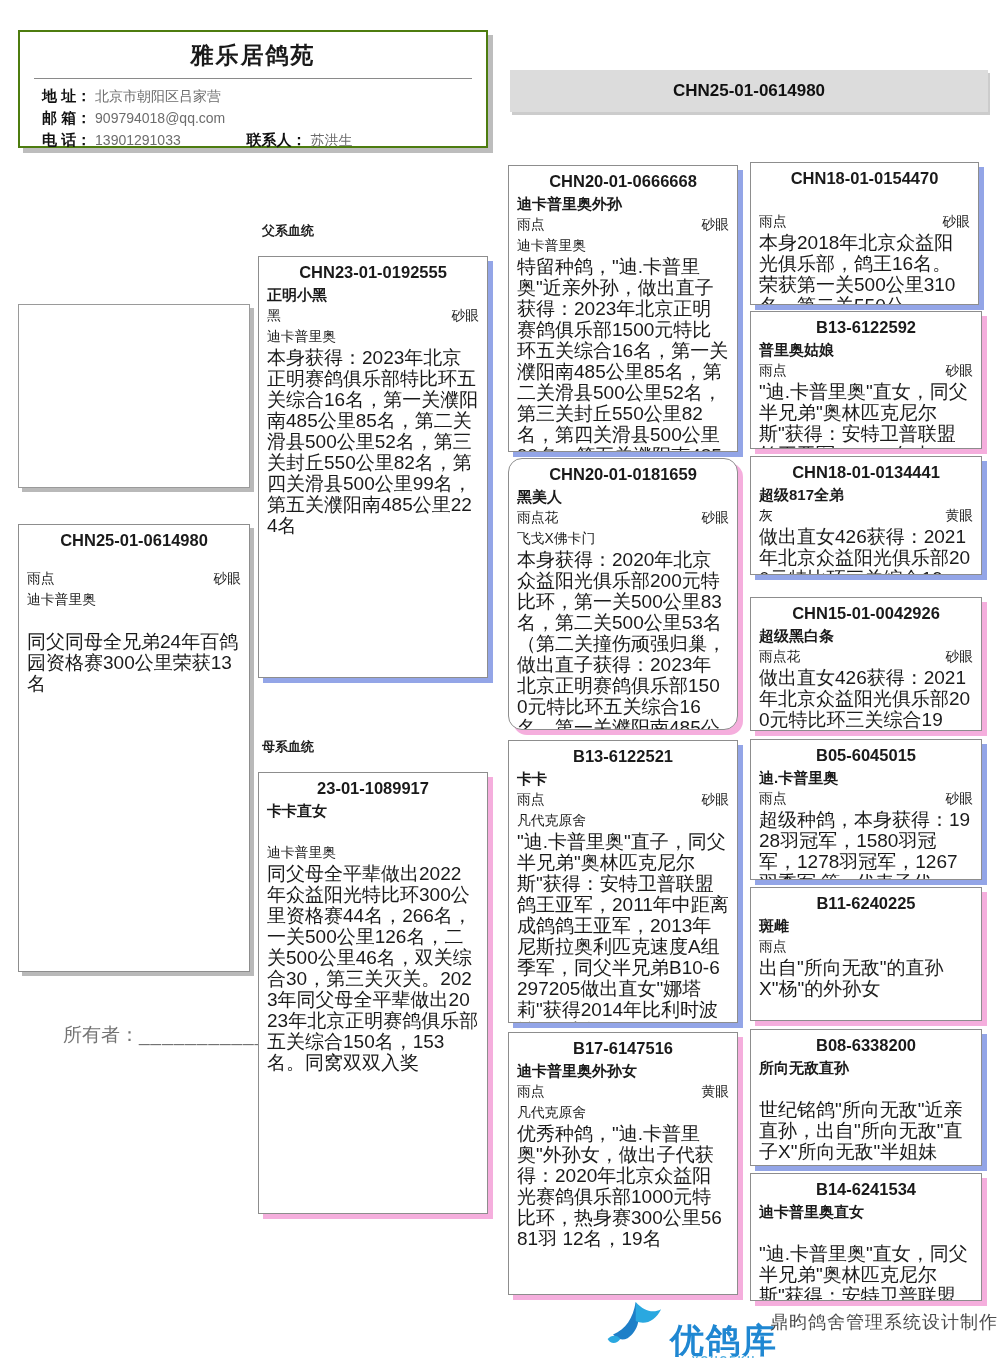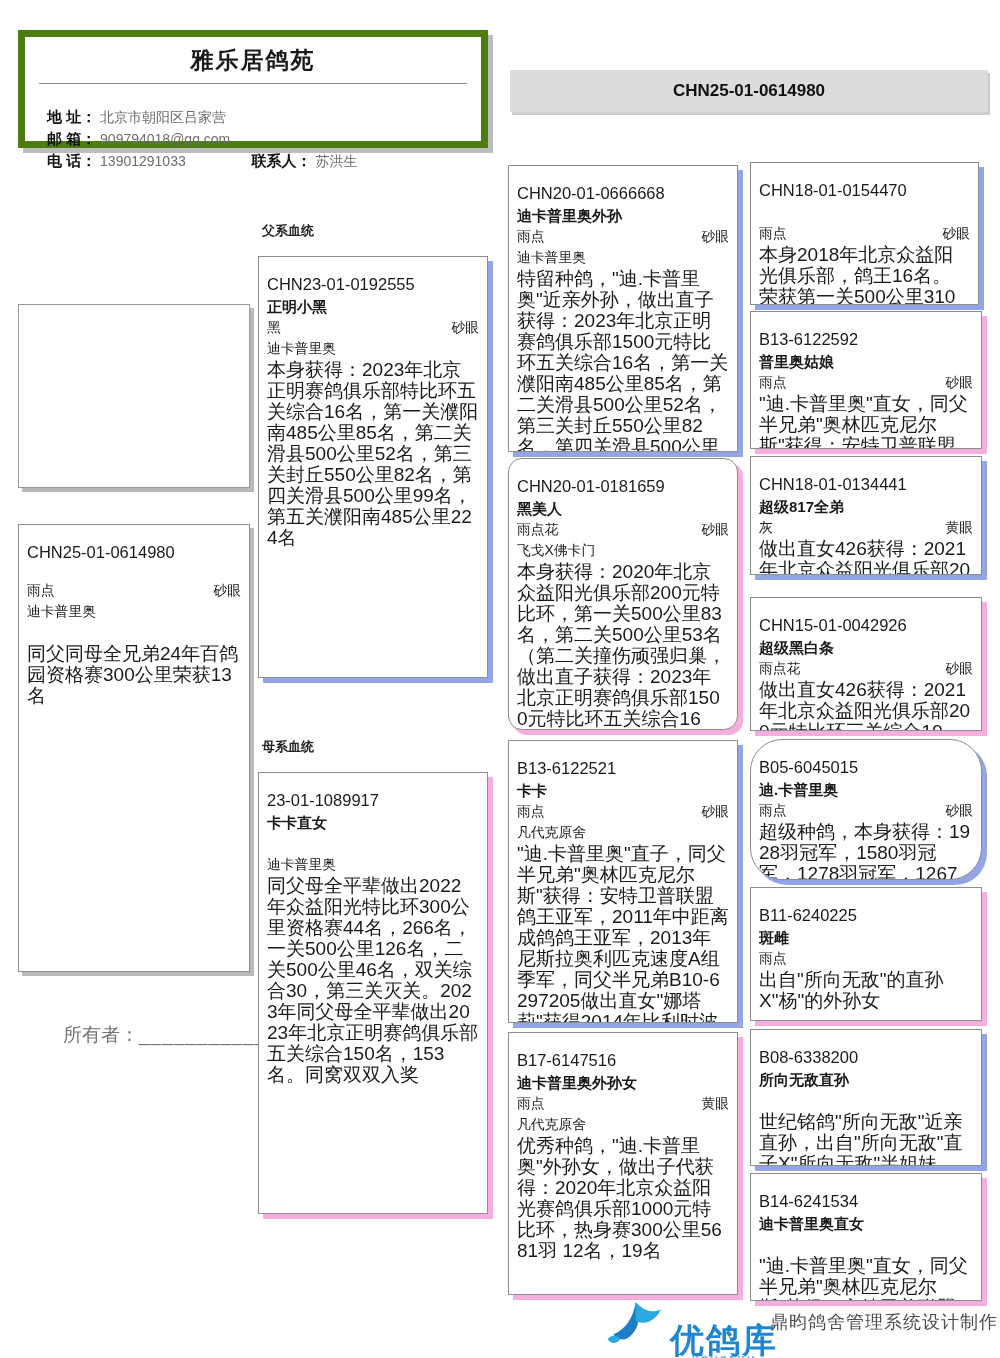--- a/index.html
+++ b/index.html
@@ -2,45 +2,45 @@
 <html style="--blue-shadow: #93a5e7; --pink-shadow: #f5aedd; --banner-bg: #dcdcdc; --brand-blue: #1f87d2;"><head>
 <meta charset="utf-8">
 <style>
   * { margin:0; padding:0; box-sizing:border-box; }
   html,body { background:#fff; }
   body { font-family:"Liberation Sans","DejaVu Sans",sans-serif; color:#1a1a1a; }
   #canvas { position:relative; width:1000px; height:1358px; background:#ffffff; overflow:hidden; }
 
   
   .loft-card { position:absolute; left:18px; top:30px; width:470px; height:118px;
-    background:#fff; border:7px solid #4d7c0f; box-shadow:5px 5px 0 #bdbdbd; padding:4px 14px 0; }
+    background:#fff; border:2px solid #4d7c0f; box-shadow:5px 5px 0 #bdbdbd; padding:4px 14px 0; }
   .loft-title { text-align:center; font-size:23px; font-weight:bold; letter-spacing:2px;
     padding:4px 0 7px; border-bottom:1px solid #8a8a8a; }
-  .loft-rows { padding:6px 8px 0;margin-top:16px; }
+  .loft-rows { padding:6px 8px 0; }
   .loft-row { font-size:14px; line-height:22px; white-space:nowrap; }
   .loft-label { font-weight:bold; font-size:15px; color:#111; }
   .loft-value { color:#6c6c6c; }
   .loft-gap { display:inline-block; width:58px; }
 
   
   .banner { position:absolute; left:510px; top:70px; width:478px; height:42px;
     background:var(--banner-bg,#dcdcdc); box-shadow:2px 3px 0 #cccccc;
     text-align:center; line-height:42px; font-size:17px; font-weight:bold; color:#111; }
 
   
   .photo-box { position:absolute; left:18px; top:304px; width:232px; height:184px;
     background:#fff; border:1px solid #9a9a9a; box-shadow:4px 4px 0 #b9b9b9; }
 
   
   .pbox { position:absolute; background:#fff; border:1px solid #8d8d8d;
     padding:4px 8px; overflow:hidden; }
   .pbox.blue { box-shadow:5px 5px 0 var(--blue-shadow,#93a5e7); }
   .pbox.pink { box-shadow:5px 5px 0 var(--pink-shadow,#f5aedd); }
   .pbox.gray { box-shadow:4px 4px 0 #b9b9b9; }
-  .ring  { font-size:16.5px; font-weight:normal; text-align:left; line-height:23px;margin-top:12px; }
+  .ring  { font-size:16.5px; font-weight:bold; text-align:center; line-height:23px; }
   .bname { font-size:15px; font-weight:bold; text-align:left; line-height:21px; min-height:21px; }
   .ce    { display:flex; justify-content:space-between; font-size:13.8px; line-height:21px; min-height:21px; }
   .strain{ font-size:13.8px; line-height:21px; word-break:break-all; }
   .notes { font-size:19px; line-height:21px; word-break:break-all; }
   .subject-gap { margin-top:16px; }
   .subject-notes-gap { margin-top:21px; }
 
   
   .blood-label { position:absolute; font-size:13px; font-weight:bold; color:#222; }
 
@@ -205,21 +205,21 @@
     <div class="ring">CHN15-01-0042926</div>
     <div class="bname">超级黑白条</div>
     <div class="ce">
       <span>雨点花</span>
       <span>砂眼</span>
     </div>
     <div class="strain"></div>
     <div class="notes">做出直女426获得：2021年北京众益阳光俱乐部200元特比环三关综合19名，第三关550公</div>
   </div>
 
-  <div class="pbox blue" style="left:750px;top:739px;width:232px;height:141px;border-radius:32px;">
+  <div class="pbox blue" style="left:750px;top:739px;width:232px;height:141px;">
     <div class="ring">B05-6045015</div>
     <div class="bname">迪.卡普里奥</div>
     <div class="ce">
       <span>雨点</span>
       <span>砂眼</span>
     </div>
     <div class="strain"></div>
     <div class="notes">超级种鸽，本身获得：1928羽冠军，1580羽冠军，1278羽冠军，1267羽季军 等...代表子代</div>
   </div>
 

